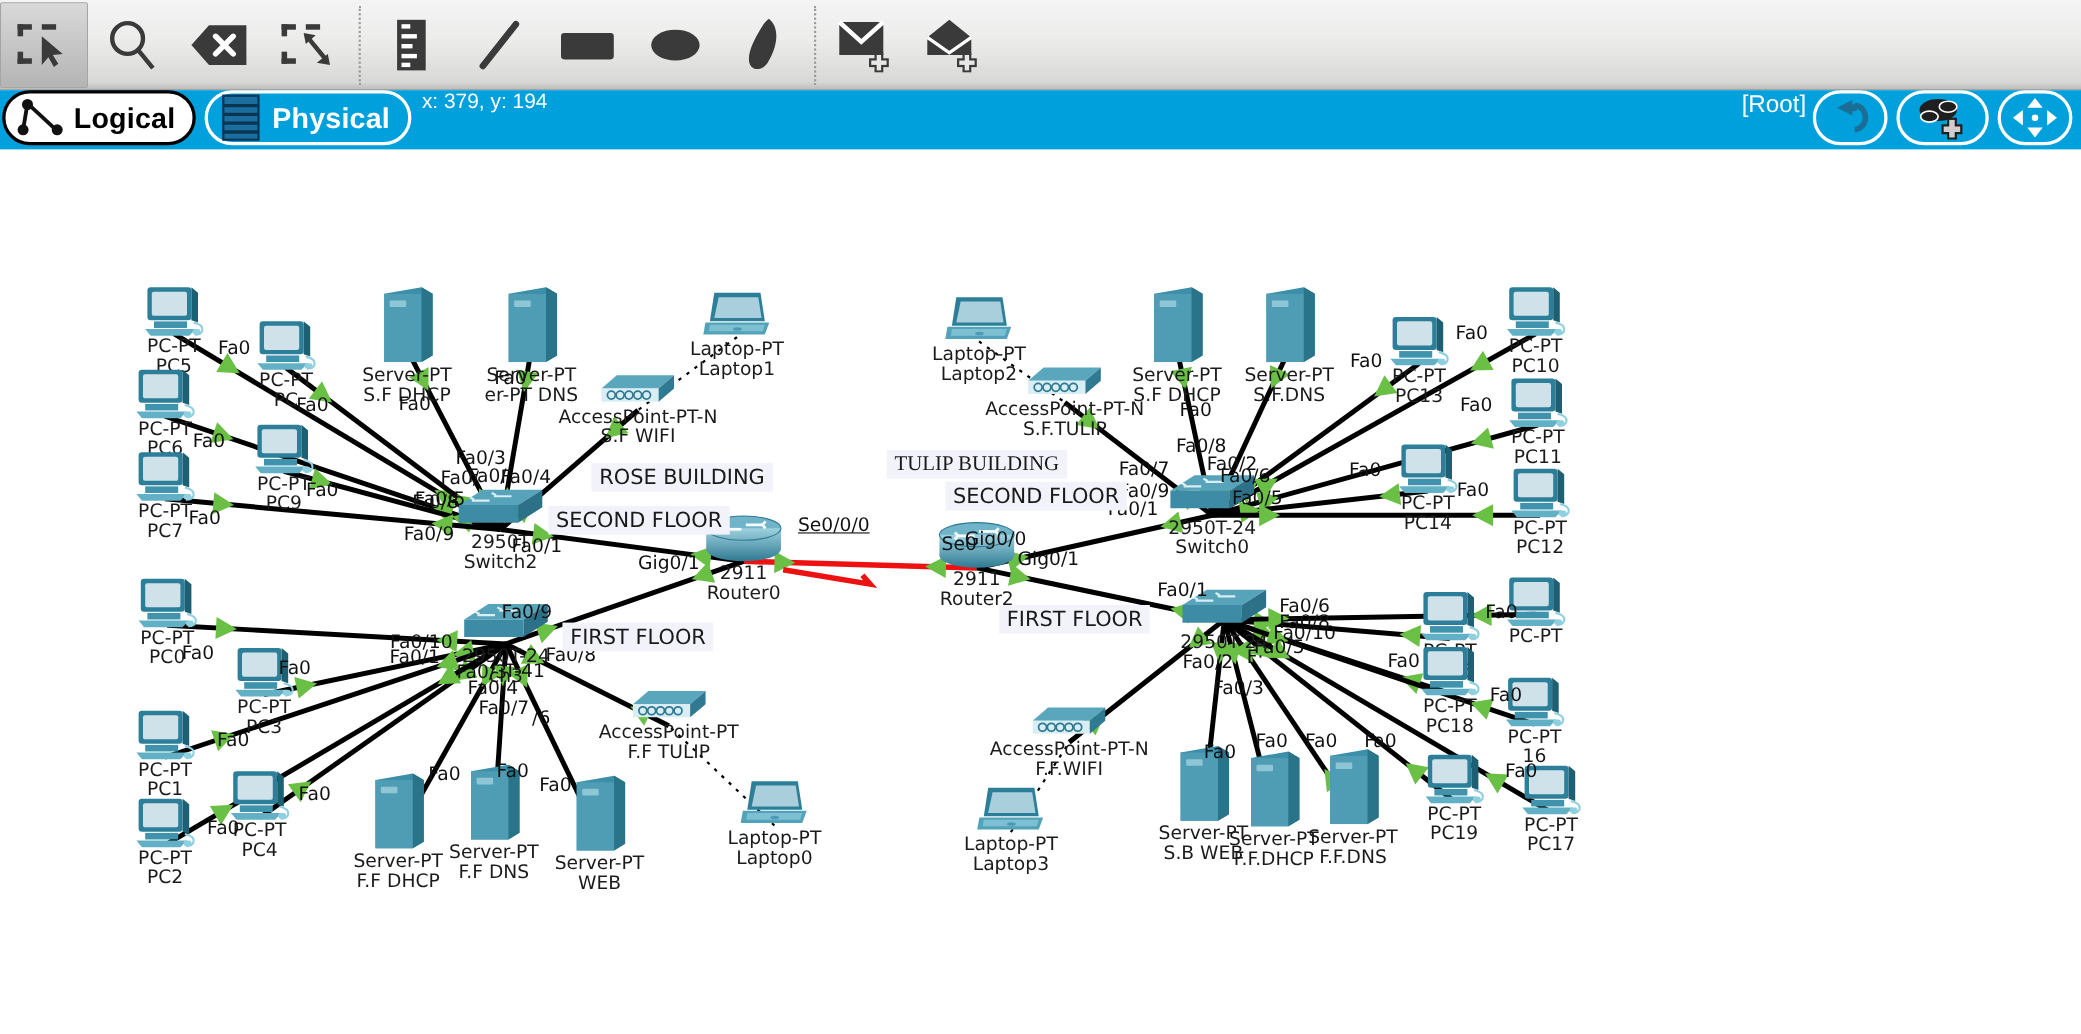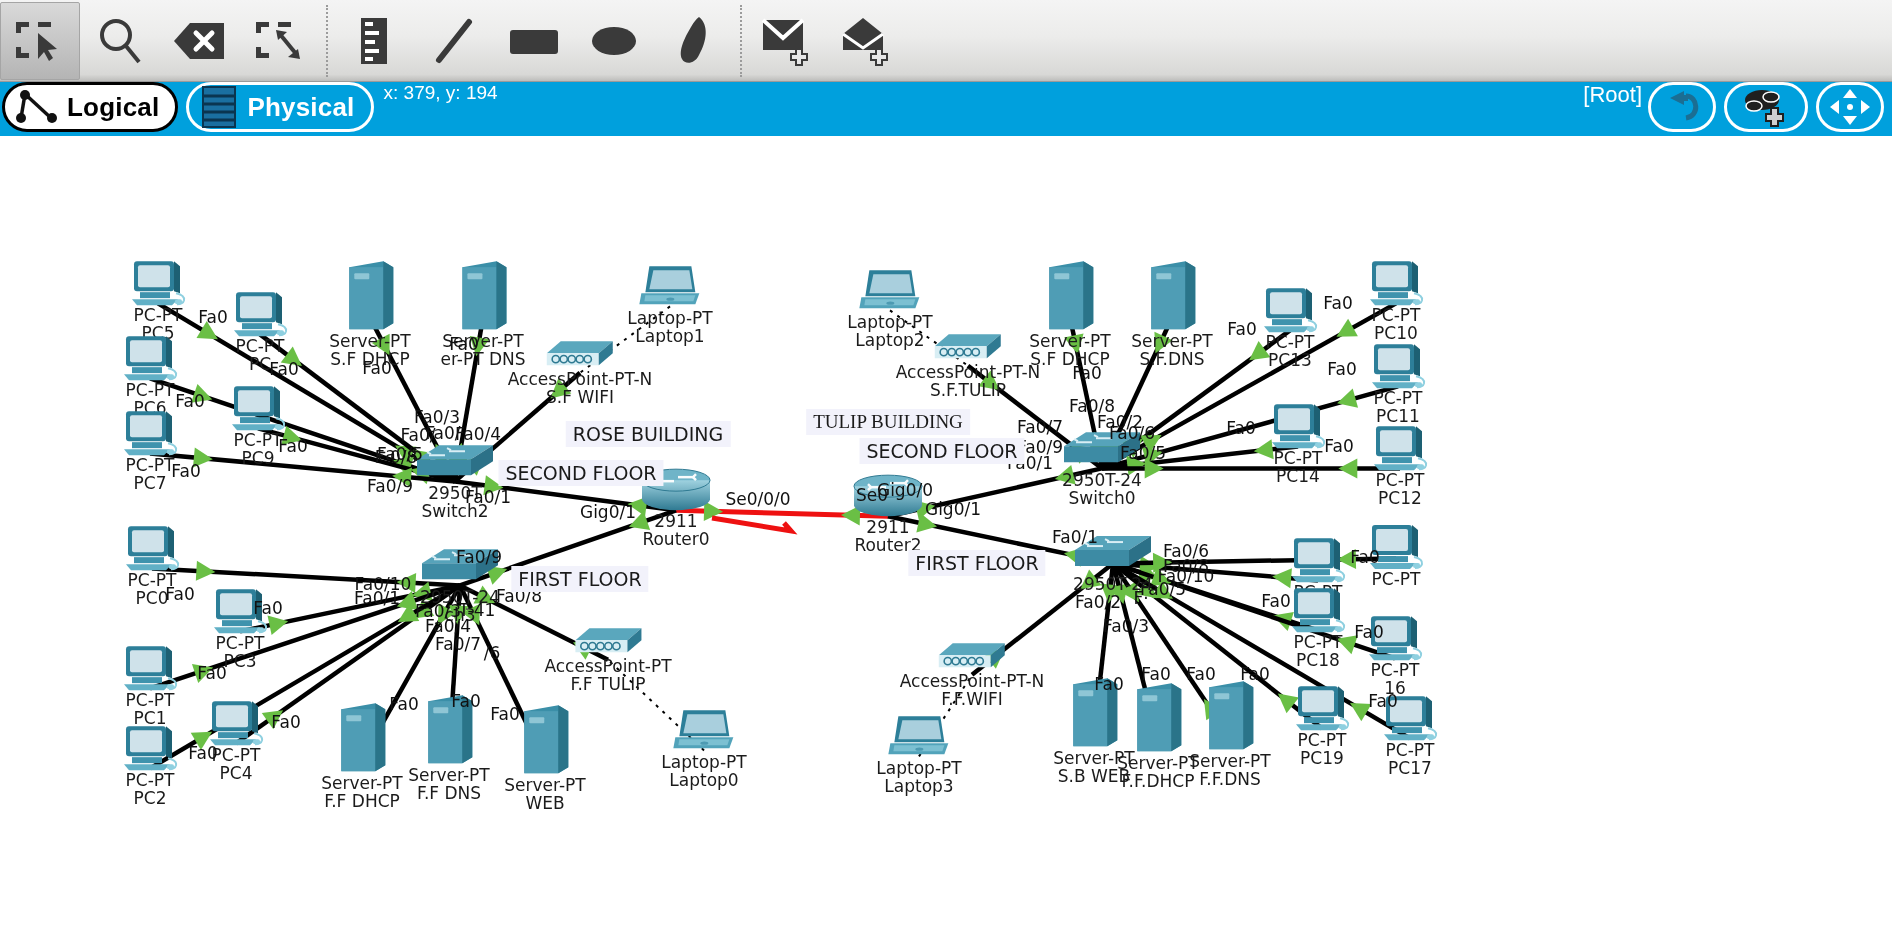--- a/index.html
+++ b/index.html
@@ -1049,21 +1049,21 @@
         <div class="plabel" style="left: 464px; top: 208px;">Fa0</div>
         <div class="plabel" style="left: 437px; top: 281px;">Fa0/3</div>
         <div class="plabel" style="left: 418px; top: 299px;">Fa0/</div>
         <div class="plabel" style="left: 443px; top: 297px;">Fa0/</div>
         <div class="plabel" style="left: 478px; top: 298px;">Fa0/4</div>
         <div class="plabel" style="left: 400px; top: 318px;">Fa0/5</div>
         <div class="plabel" style="left: 396px; top: 321px;">F·0/8</div>
         <div class="plabel" style="left: 390px; top: 350px;">Fa0/9</div>
         <div class="plabel" style="left: 488px; top: 361px;">Fa0/1</div>
         <div class="plabel" style="left: 608px; top: 376px;">Gig0/1</div>
-        <div class="plabel" style="left: 758px; top: 363px;">Se0/0/0</div>
+        <div class="plabel" style="left: 758px; top: 342px; text-decoration: underline;">Se0/0/0</div>
         <div class="plabel" style="left: 872px; top: 359px;">Se0</div>
         <div class="plabel" style="left: 905px; top: 354px;">Gig0/0</div>
         <div class="plabel" style="left: 953px; top: 373px;">Gig0/1</div>
         <div class="plabel" style="left: 1087px; top: 237px;">Fa0</div>
         <div class="plabel" style="left: 1242px; top: 193px;">Fa0</div>
         <div class="plabel" style="left: 1338px; top: 167px;">Fa0</div>
         <div class="plabel" style="left: 1342px; top: 233px;">Fa0</div>
         <div class="plabel" style="left: 1241px; top: 292px;">Fa0</div>
         <div class="plabel" style="left: 1339px; top: 310px;">Fa0</div>
         <div class="plabel" style="left: 1092px; top: 270px;">Fa0/8</div>
@@ -1101,21 +1101,21 @@
         <div class="plabel" style="left: 1109px; top: 548px;">Fa0</div>
         <div class="plabel" style="left: 1156px; top: 538px;">Fa0</div>
         <div class="plabel" style="left: 1201px; top: 538px;">Fa0</div>
         <div class="plabel" style="left: 1255px; top: 538px;">Fa0</div>
         <div class="plabel" style="left: 1276px; top: 465px;">Fa0</div>
         <div class="plabel" style="left: 1365px; top: 421px;">Fa0</div>
         <div class="plabel" style="left: 1369px; top: 496px;">Fa0</div>
         <div class="plabel" style="left: 1383px; top: 565px;">Fa0</div>
       </div>
   <div id="zones">
-        <div class="zone" style="left: 648px; top: 298px;">ROSE BUILDING</div>
+        <div class="zone" style="left: 620px; top: 298px;">ROSE BUILDING</div>
         <div class="zone" style="left: 581px; top: 337px;">SECOND FLOOR</div>
         <div class="zone" style="left: 580px; top: 443px;">FIRST FLOOR</div>
         <div class="zone" style="left: 888px; top: 286px; font-family: Liberation Serif, serif;">TULIP BUILDING</div>
         <div class="zone" style="left: 942px; top: 315px;">SECOND FLOOR</div>
         <div class="zone" style="left: 977px; top: 427px;">FIRST FLOOR</div>
       </div>
 </div>
 
 </div>
 

